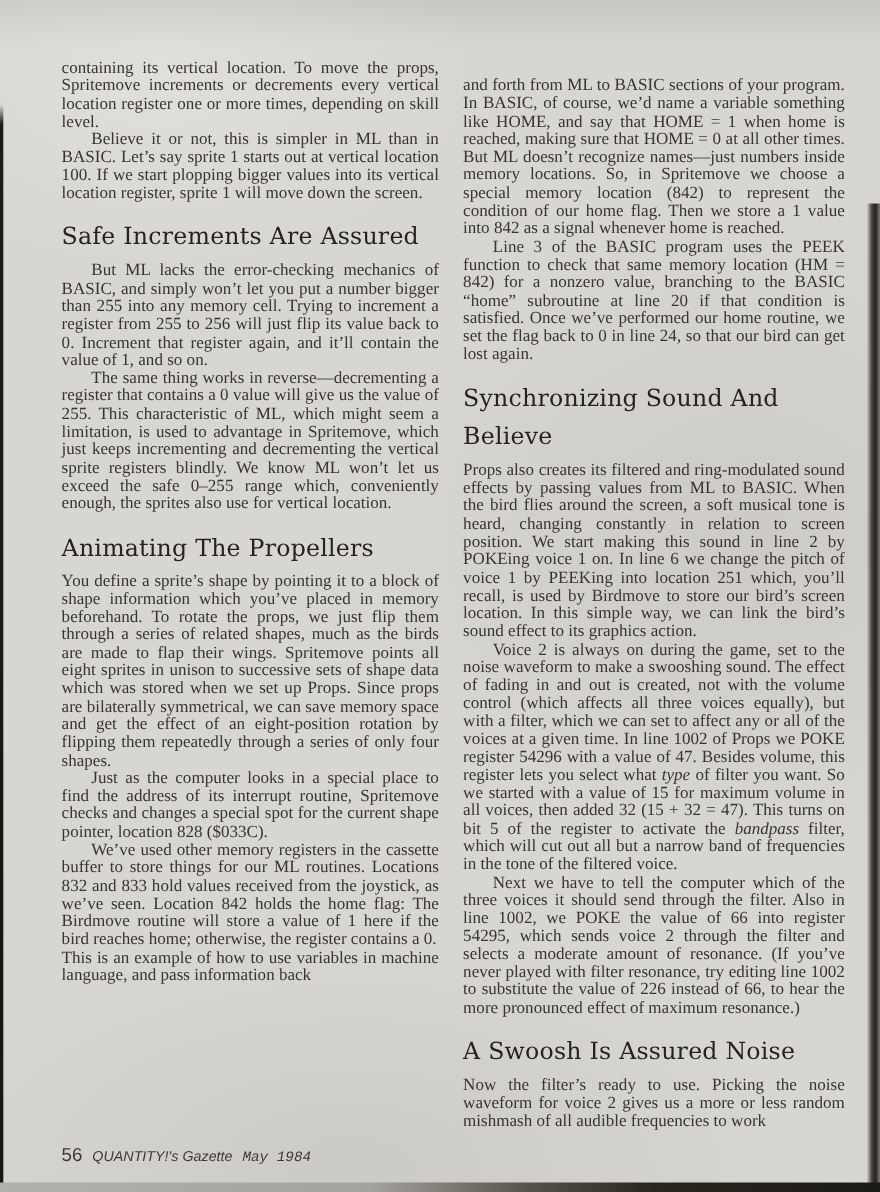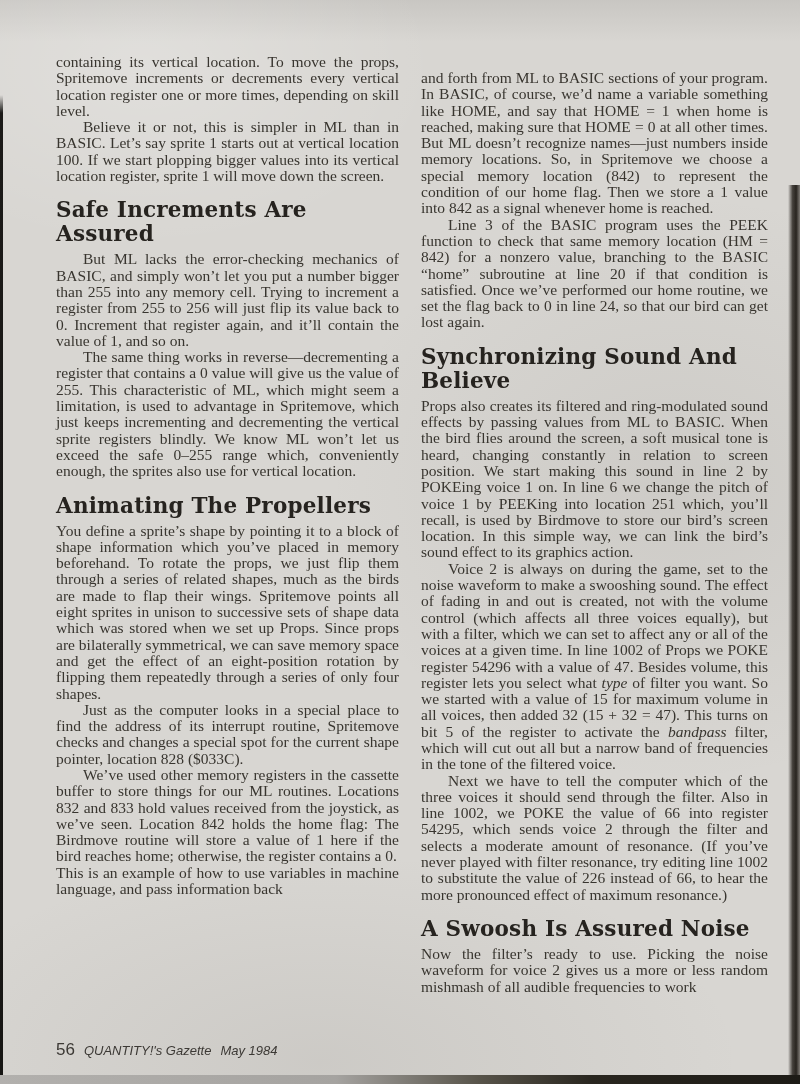--- a/index.html
+++ b/index.html
@@ -19,36 +19,36 @@
   .col {
     position:absolute; top:54px; width:343px;
     color:#38352f; font-size:15.5px; line-height:16.3px;
     text-align:justify; text-justify:inter-word;
   }
   .col-left  { left:56px; }
   .col-right { left:421px; width:347px;margin-top:16px; }
   .para { margin:0; }
   .para.indent { text-indent:27px; }
   .heading {
-    font-family:"DejaVu Serif", serif; font-weight:bold;
-    font-size:21.5px; line-height:24px; letter-spacing:0.2px;
+    font-family:"DejaVu Serif", serif; font-weight:normal;
+    font-size:21.5px; line-height:35px; letter-spacing:0.2px;
     margin:14px 0 5px 0; color:#26231f; text-align:left;
   }
   .heading:first-child { margin-top:0; }
   em { font-style:italic; }
   .footer {
     position:absolute; left:56px; top:1040px;
     font-size:13px; color:#3c3935; white-space:nowrap;
   }
   .footer .pagenum {
     font-family:"Liberation Sans", sans-serif; font-size:17px;
     margin-right:9px; font-style:normal;
   }
   .footer .mag  { font-family:"Liberation Sans", sans-serif; font-style:italic; }
-  .footer .date { font-family:Liberation Sans, sans-serif; font-style:italic; margin-left:9px; }
+  .footer .date { font-family:Liberation Mono, monospace; font-style:italic; margin-left:9px; }
   .edge-left {
     position:absolute; left:0; top:95px; bottom:0; width:3px;
     background:linear-gradient(to bottom, rgba(27,26,24,0) 0, #1b1a18 18px, #171614 100%);
   }
   .edge-right {
     position:absolute; right:0; top:185px; bottom:8px; width:12px;
     background:linear-gradient(to right, rgba(27,26,24,0) 0%, #45413c 38%, #28241f 68%, #807c77 100%);
   }
   .edge-bottom {
     position:absolute; left:0; bottom:0; height:9px; width:800px;

